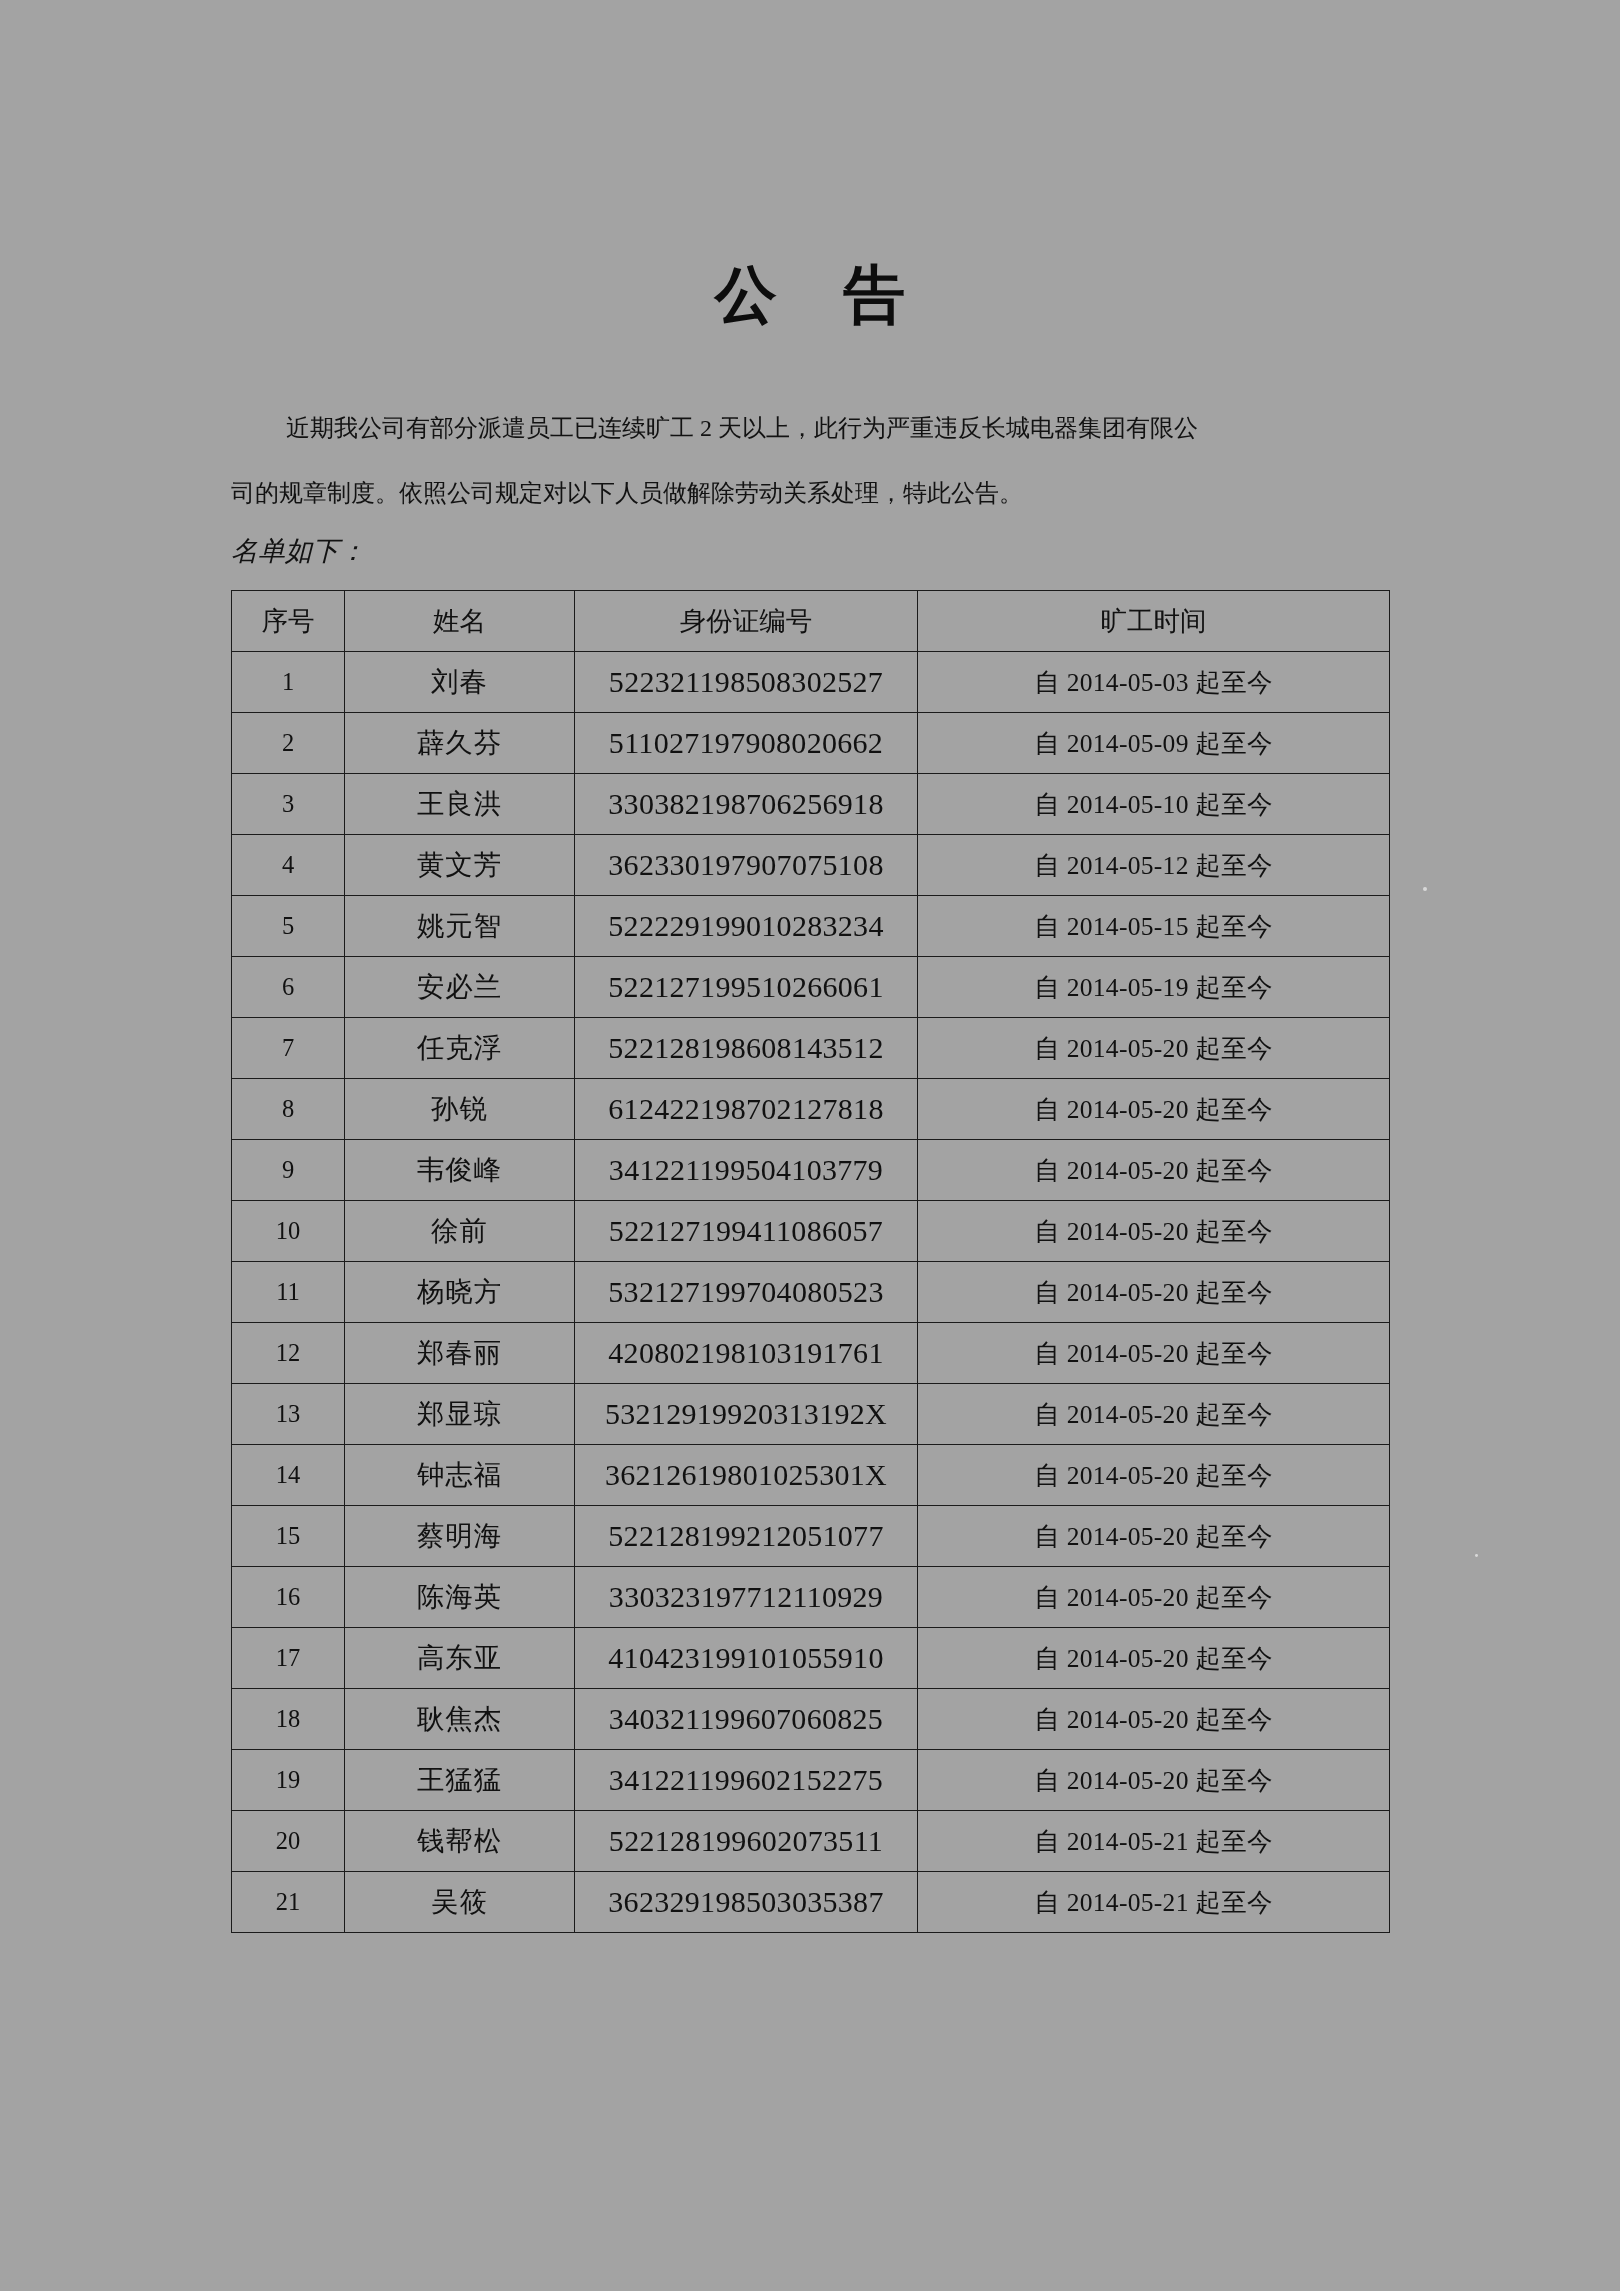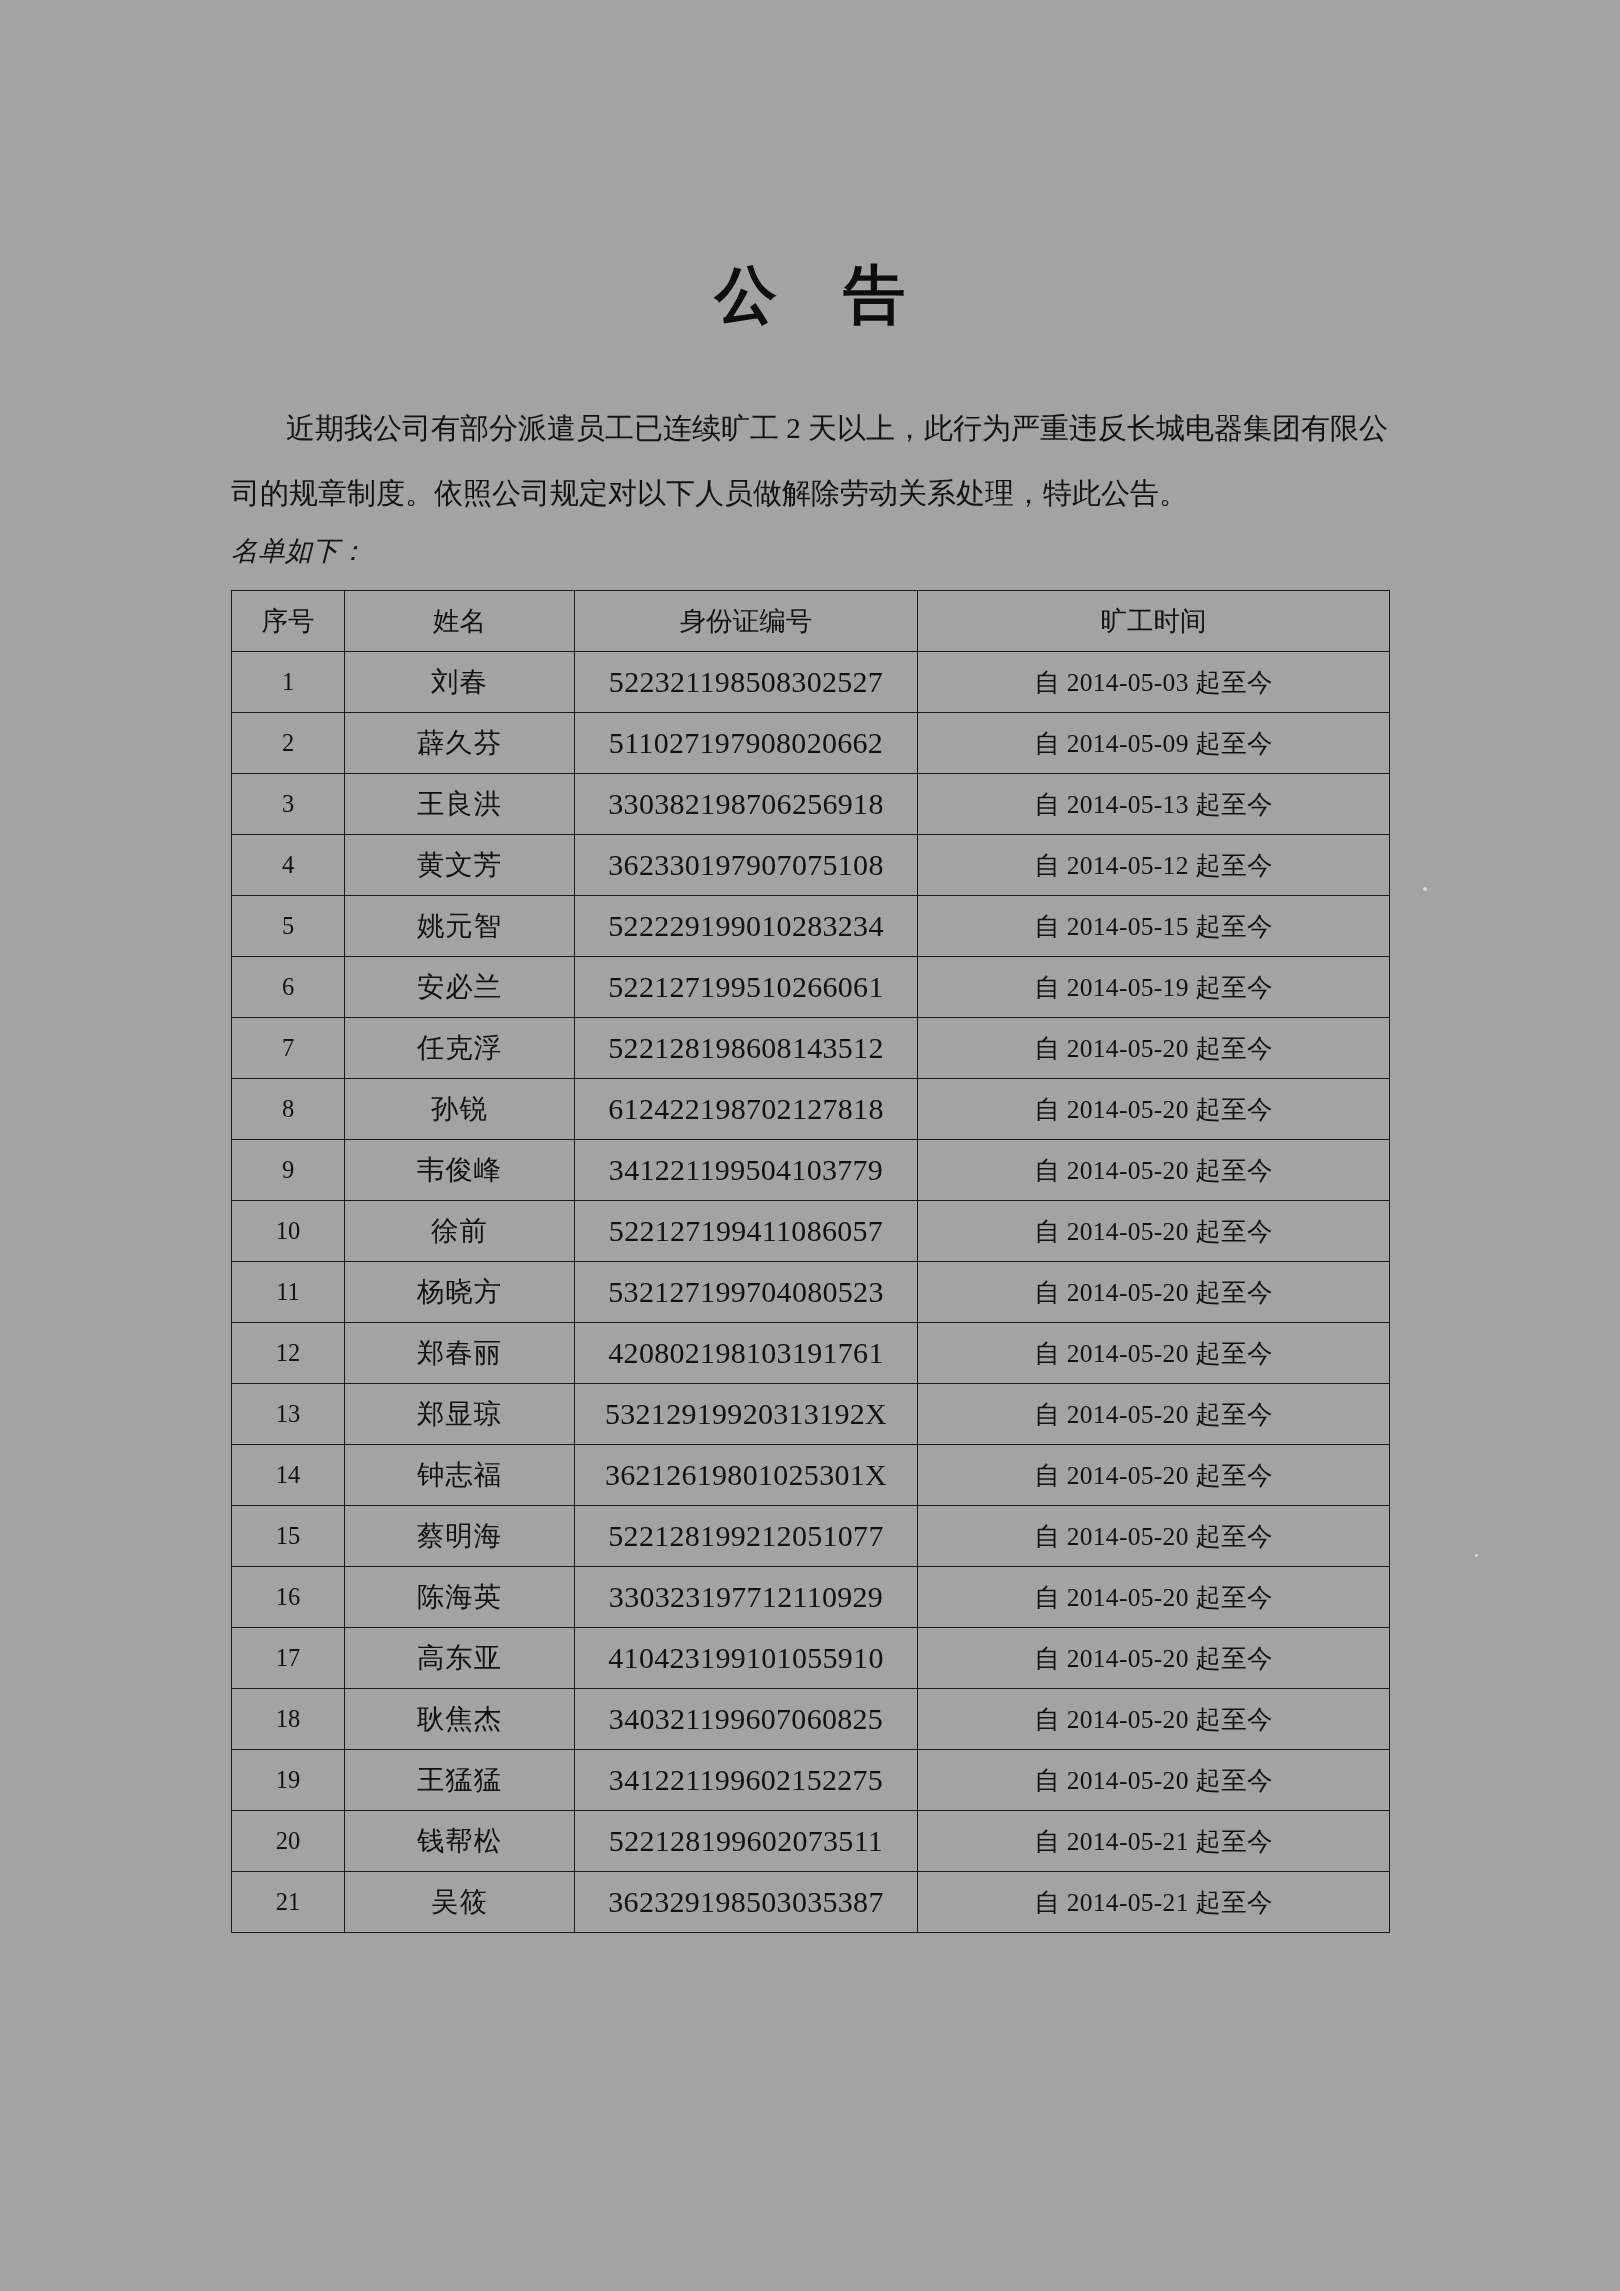--- a/index.html
+++ b/index.html
@@ -33,21 +33,21 @@
     font-size: 62px;
     letter-spacing: 25.5px;
     text-indent: 25.5px;
     color: #0d0d0d;
   }
   .body-text {
     position: absolute;
     left: 231px;
     width: 1166px;
     top: 396px;
-    font-size: 29px;
+    font-size: 24px;
     line-height: 65px;
     color: #121212;
     text-align: justify;
   }
   .body-text p {
     margin: 0;
   }
   .body-text .indent {
     text-indent: 55px;
   }
@@ -148,21 +148,21 @@
         <tr>
           <td class="idx">2</td>
           <td class="name">薜久芬</td>
           <td class="id">511027197908020662</td>
           <td class="date">自 2014-05-09 起至今</td>
         </tr>
         <tr>
           <td class="idx">3</td>
           <td class="name">王良洪</td>
           <td class="id">330382198706256918</td>
-          <td class="date">自 2014-05-13 起至今</td>
+          <td class="date">自 2014-05-10 起至今</td>
         </tr>
         <tr>
           <td class="idx">4</td>
           <td class="name">黄文芳</td>
           <td class="id">362330197907075108</td>
           <td class="date">自 2014-05-12 起至今</td>
         </tr>
         <tr>
           <td class="idx">5</td>
           <td class="name">姚元智</td>

